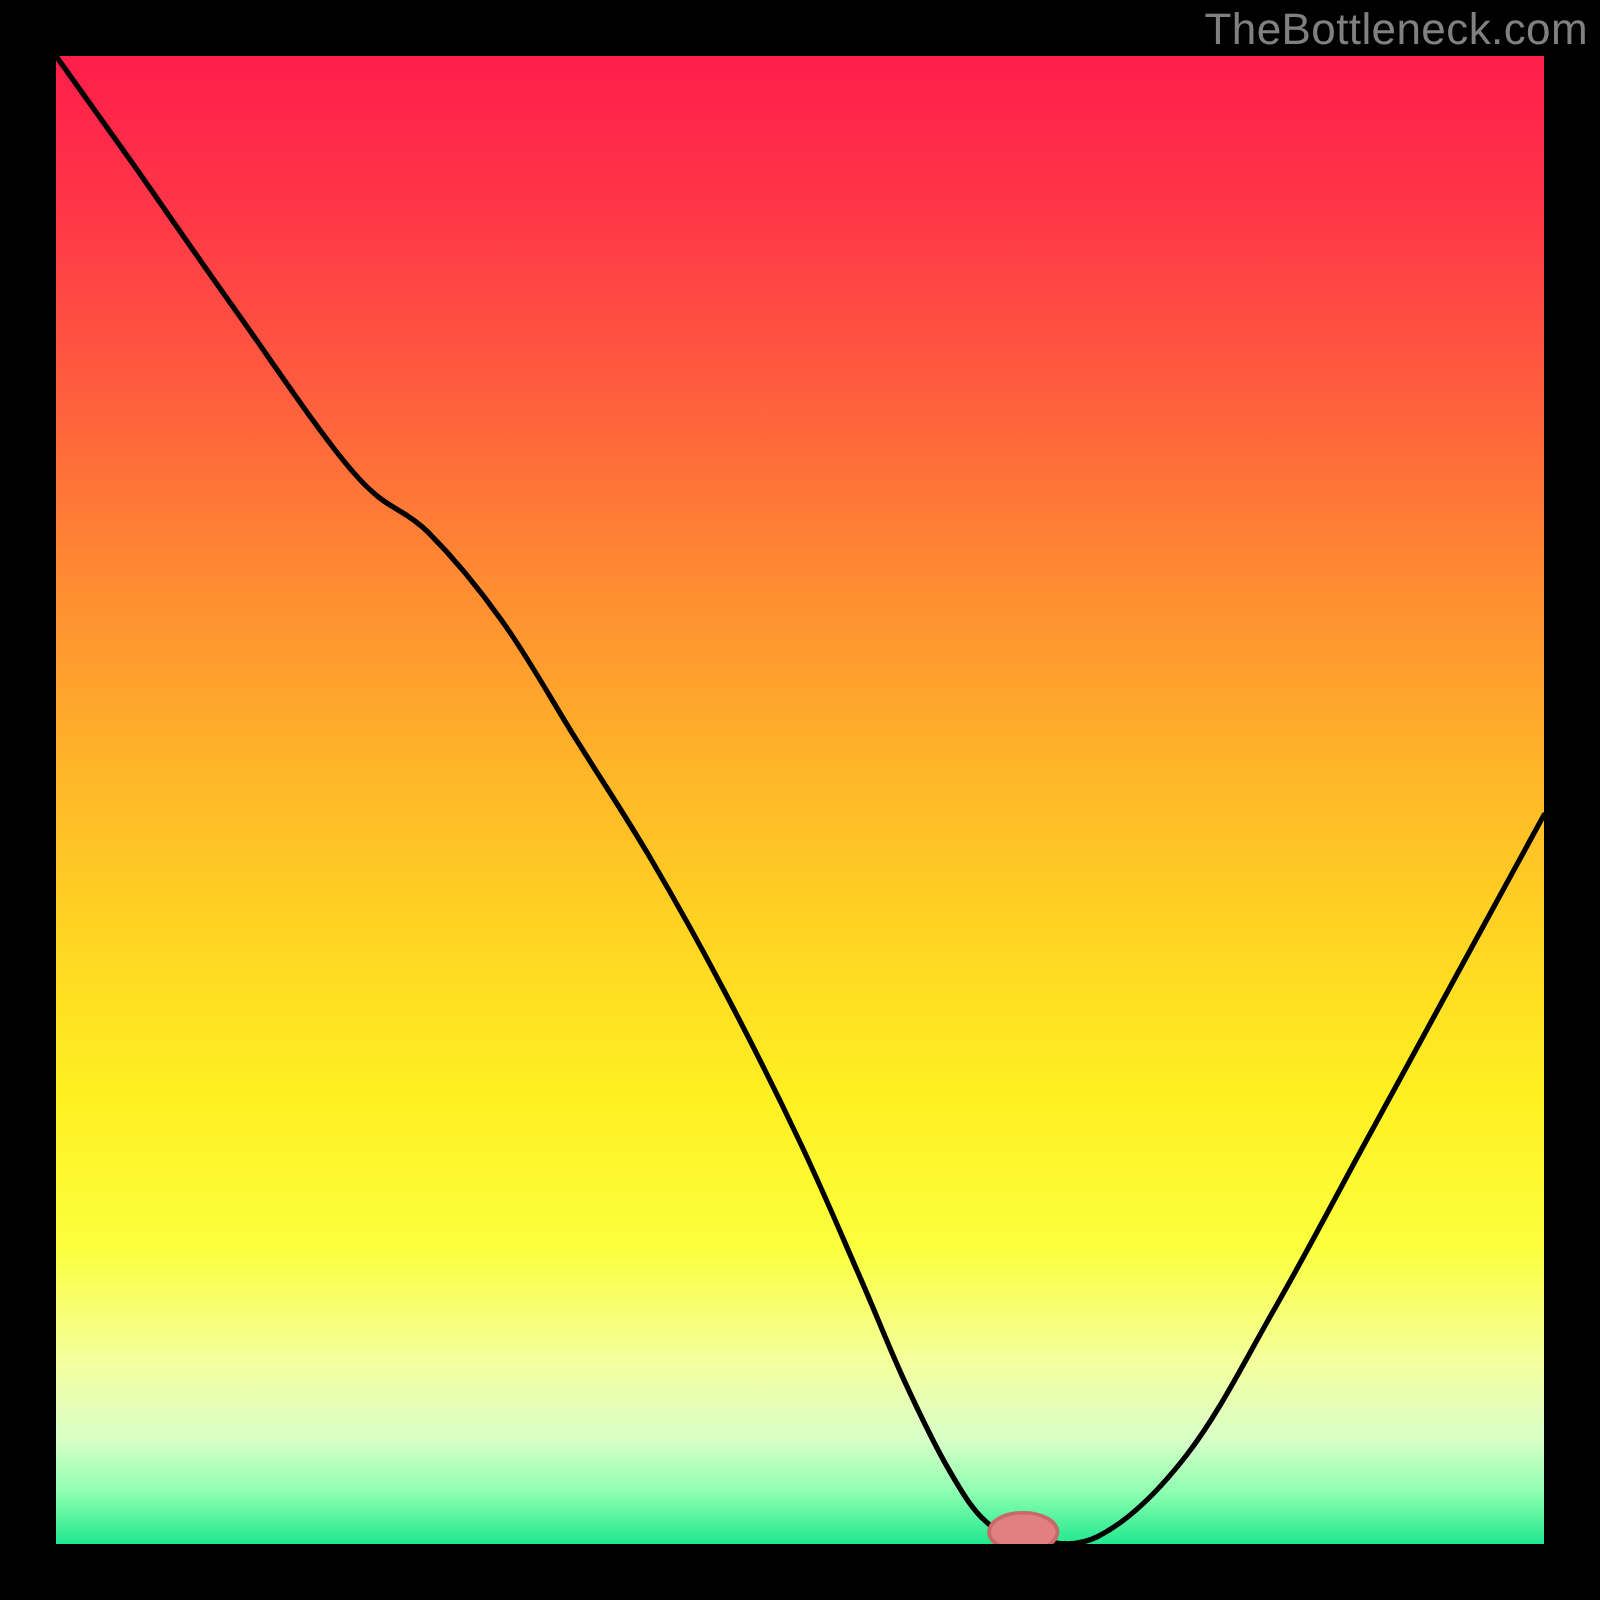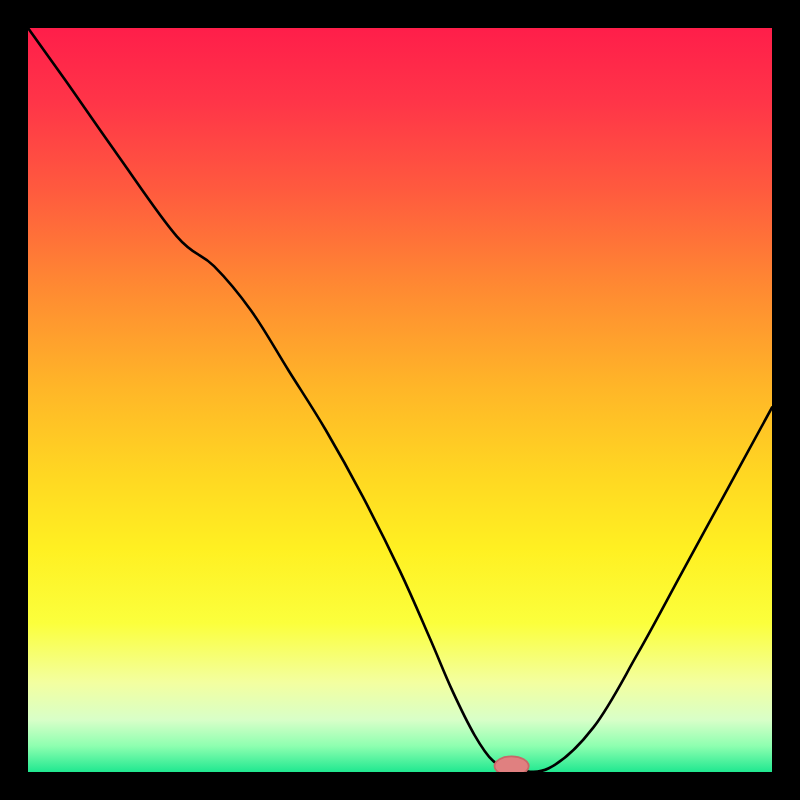--- a/index.html
+++ b/index.html
@@ -38,20 +38,21 @@
     display: block;
     width: 100%;
     height: 100%;
   }
 </style>
 </head>
 <body>
 
 <div class="frame">
 
+  <div class="watermark">TheBottleneck.com</div>
 
   <div class="plot-area">
     <svg viewBox="0 0 100 100" preserveAspectRatio="none">
       <defs>
         <linearGradient id="bg-grad" x1="0" y1="0" x2="0" y2="1">
             <stop offset="0%" stop-color="#ff1e4a"></stop>
             <stop offset="10%" stop-color="#ff3548"></stop>
             <stop offset="22%" stop-color="#ff5b3e"></stop>
             <stop offset="35%" stop-color="#ff8a32"></stop>
             <stop offset="48%" stop-color="#ffb528"></stop>

